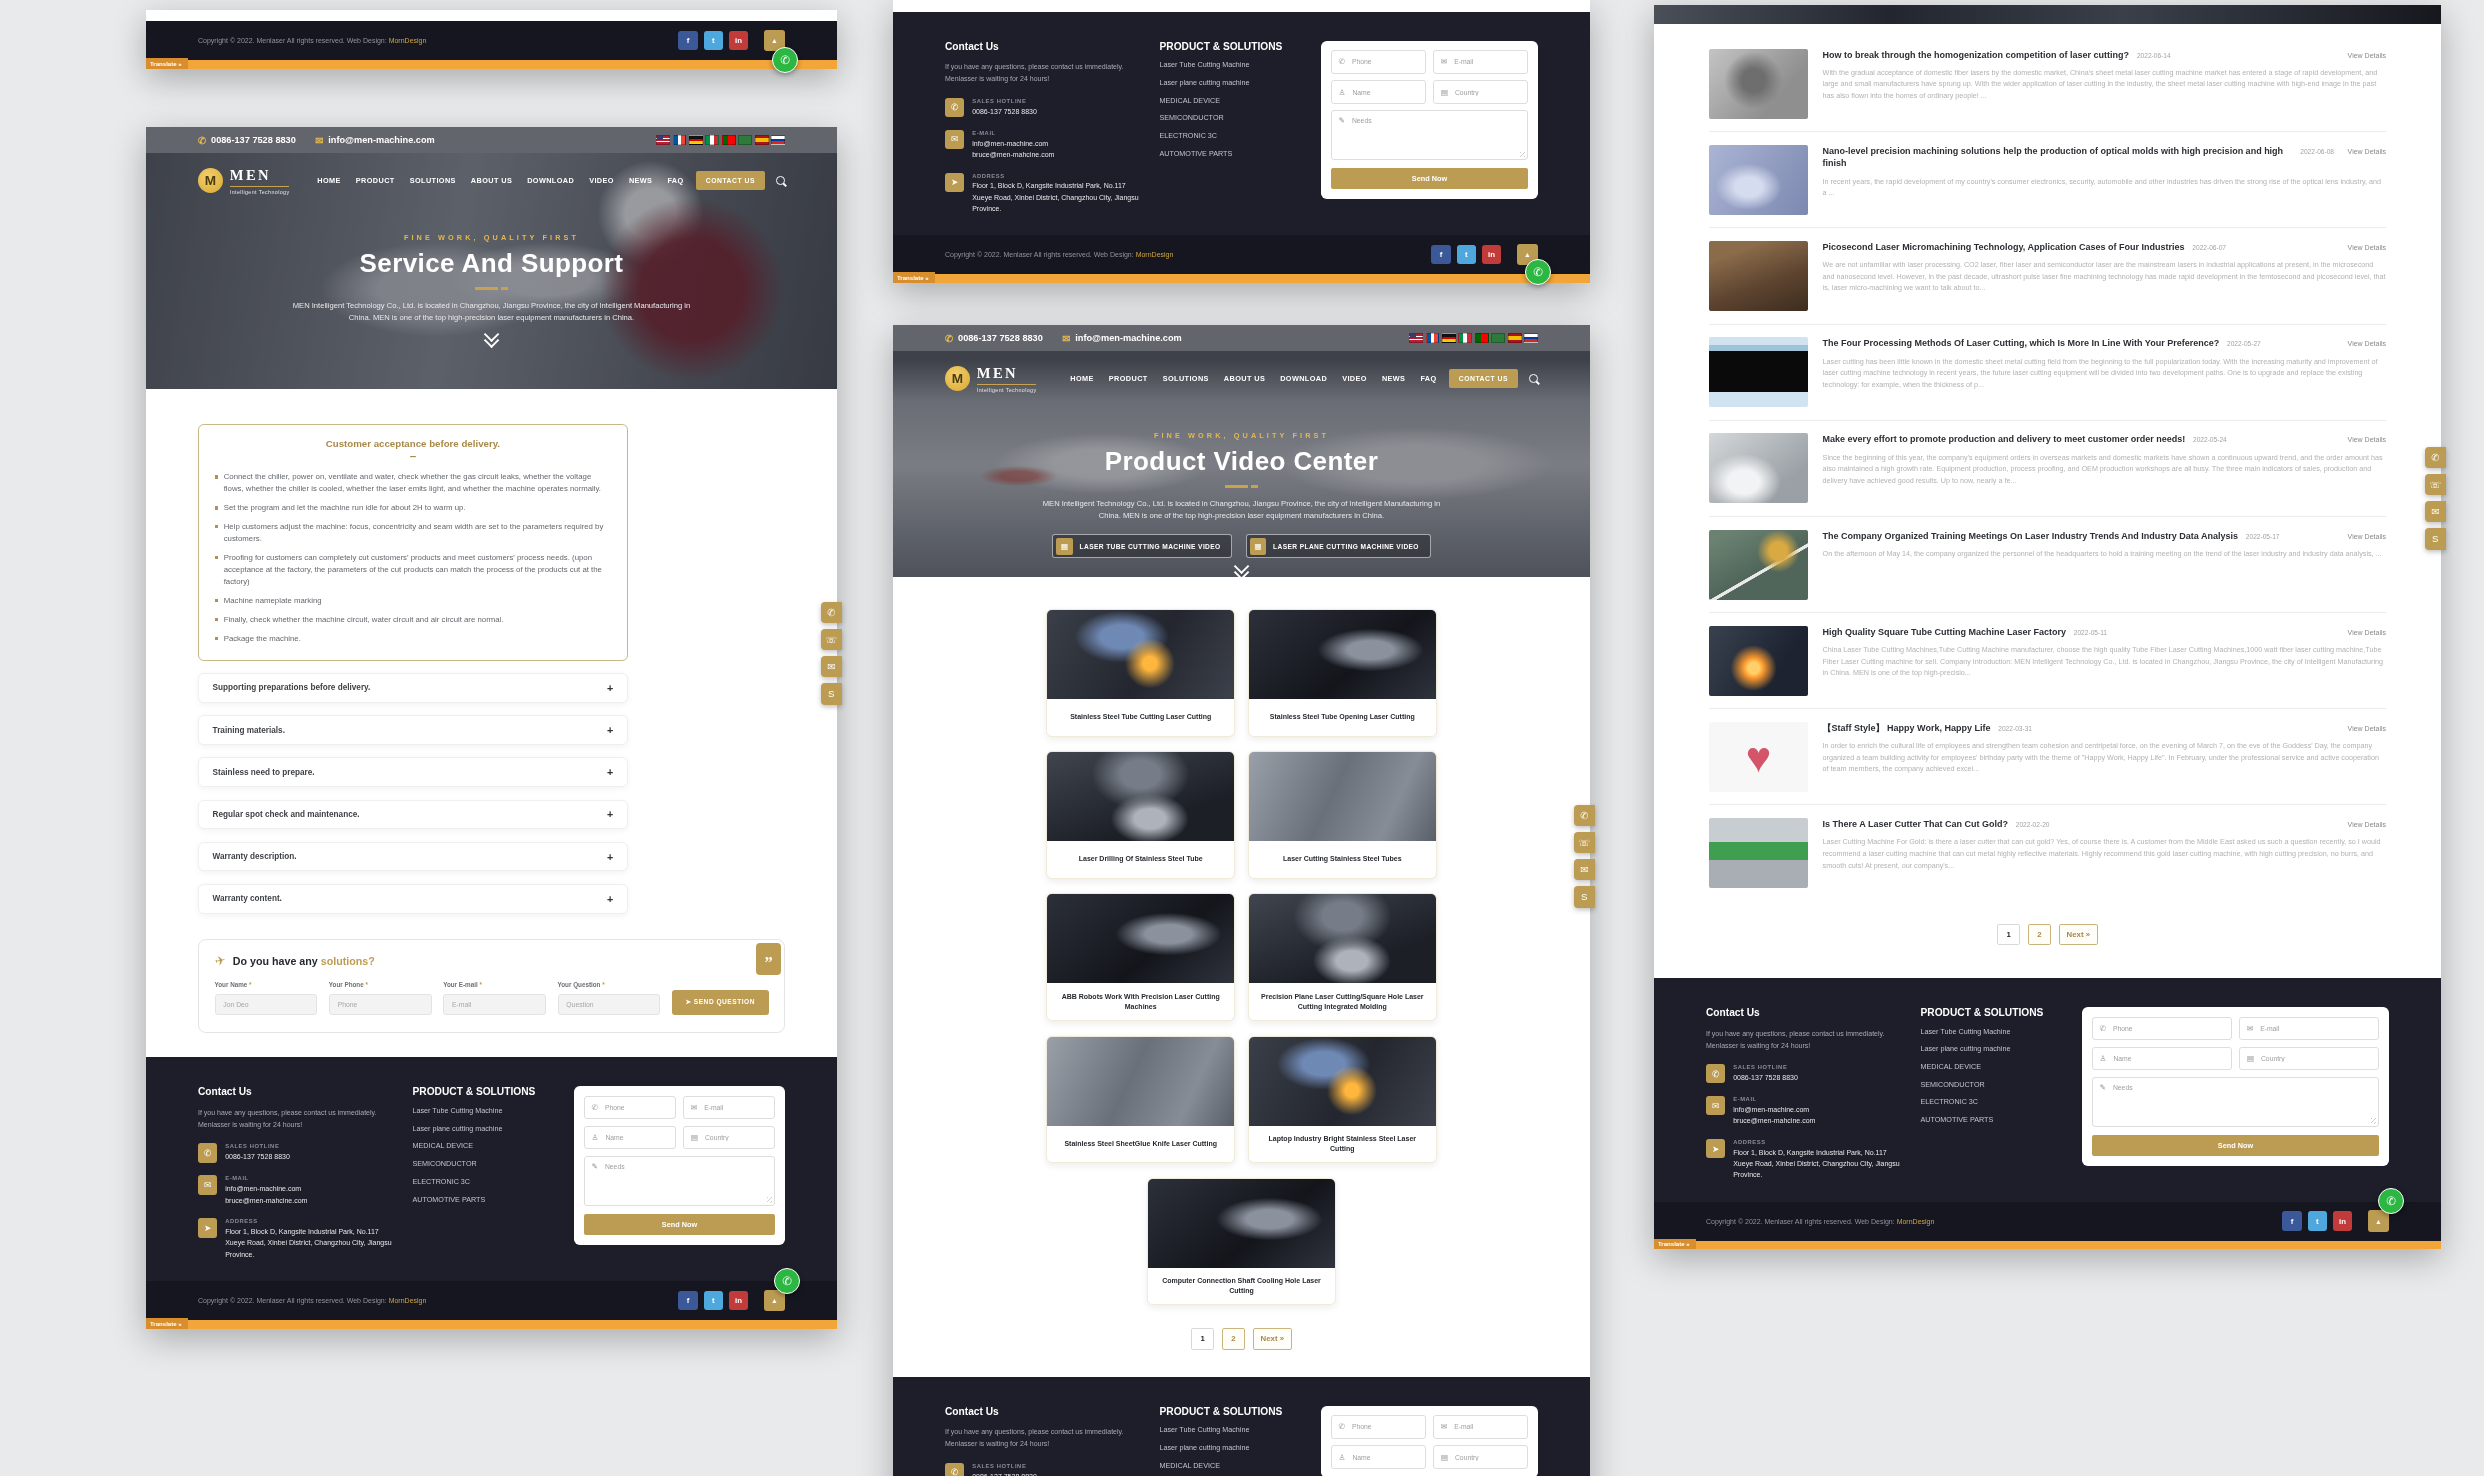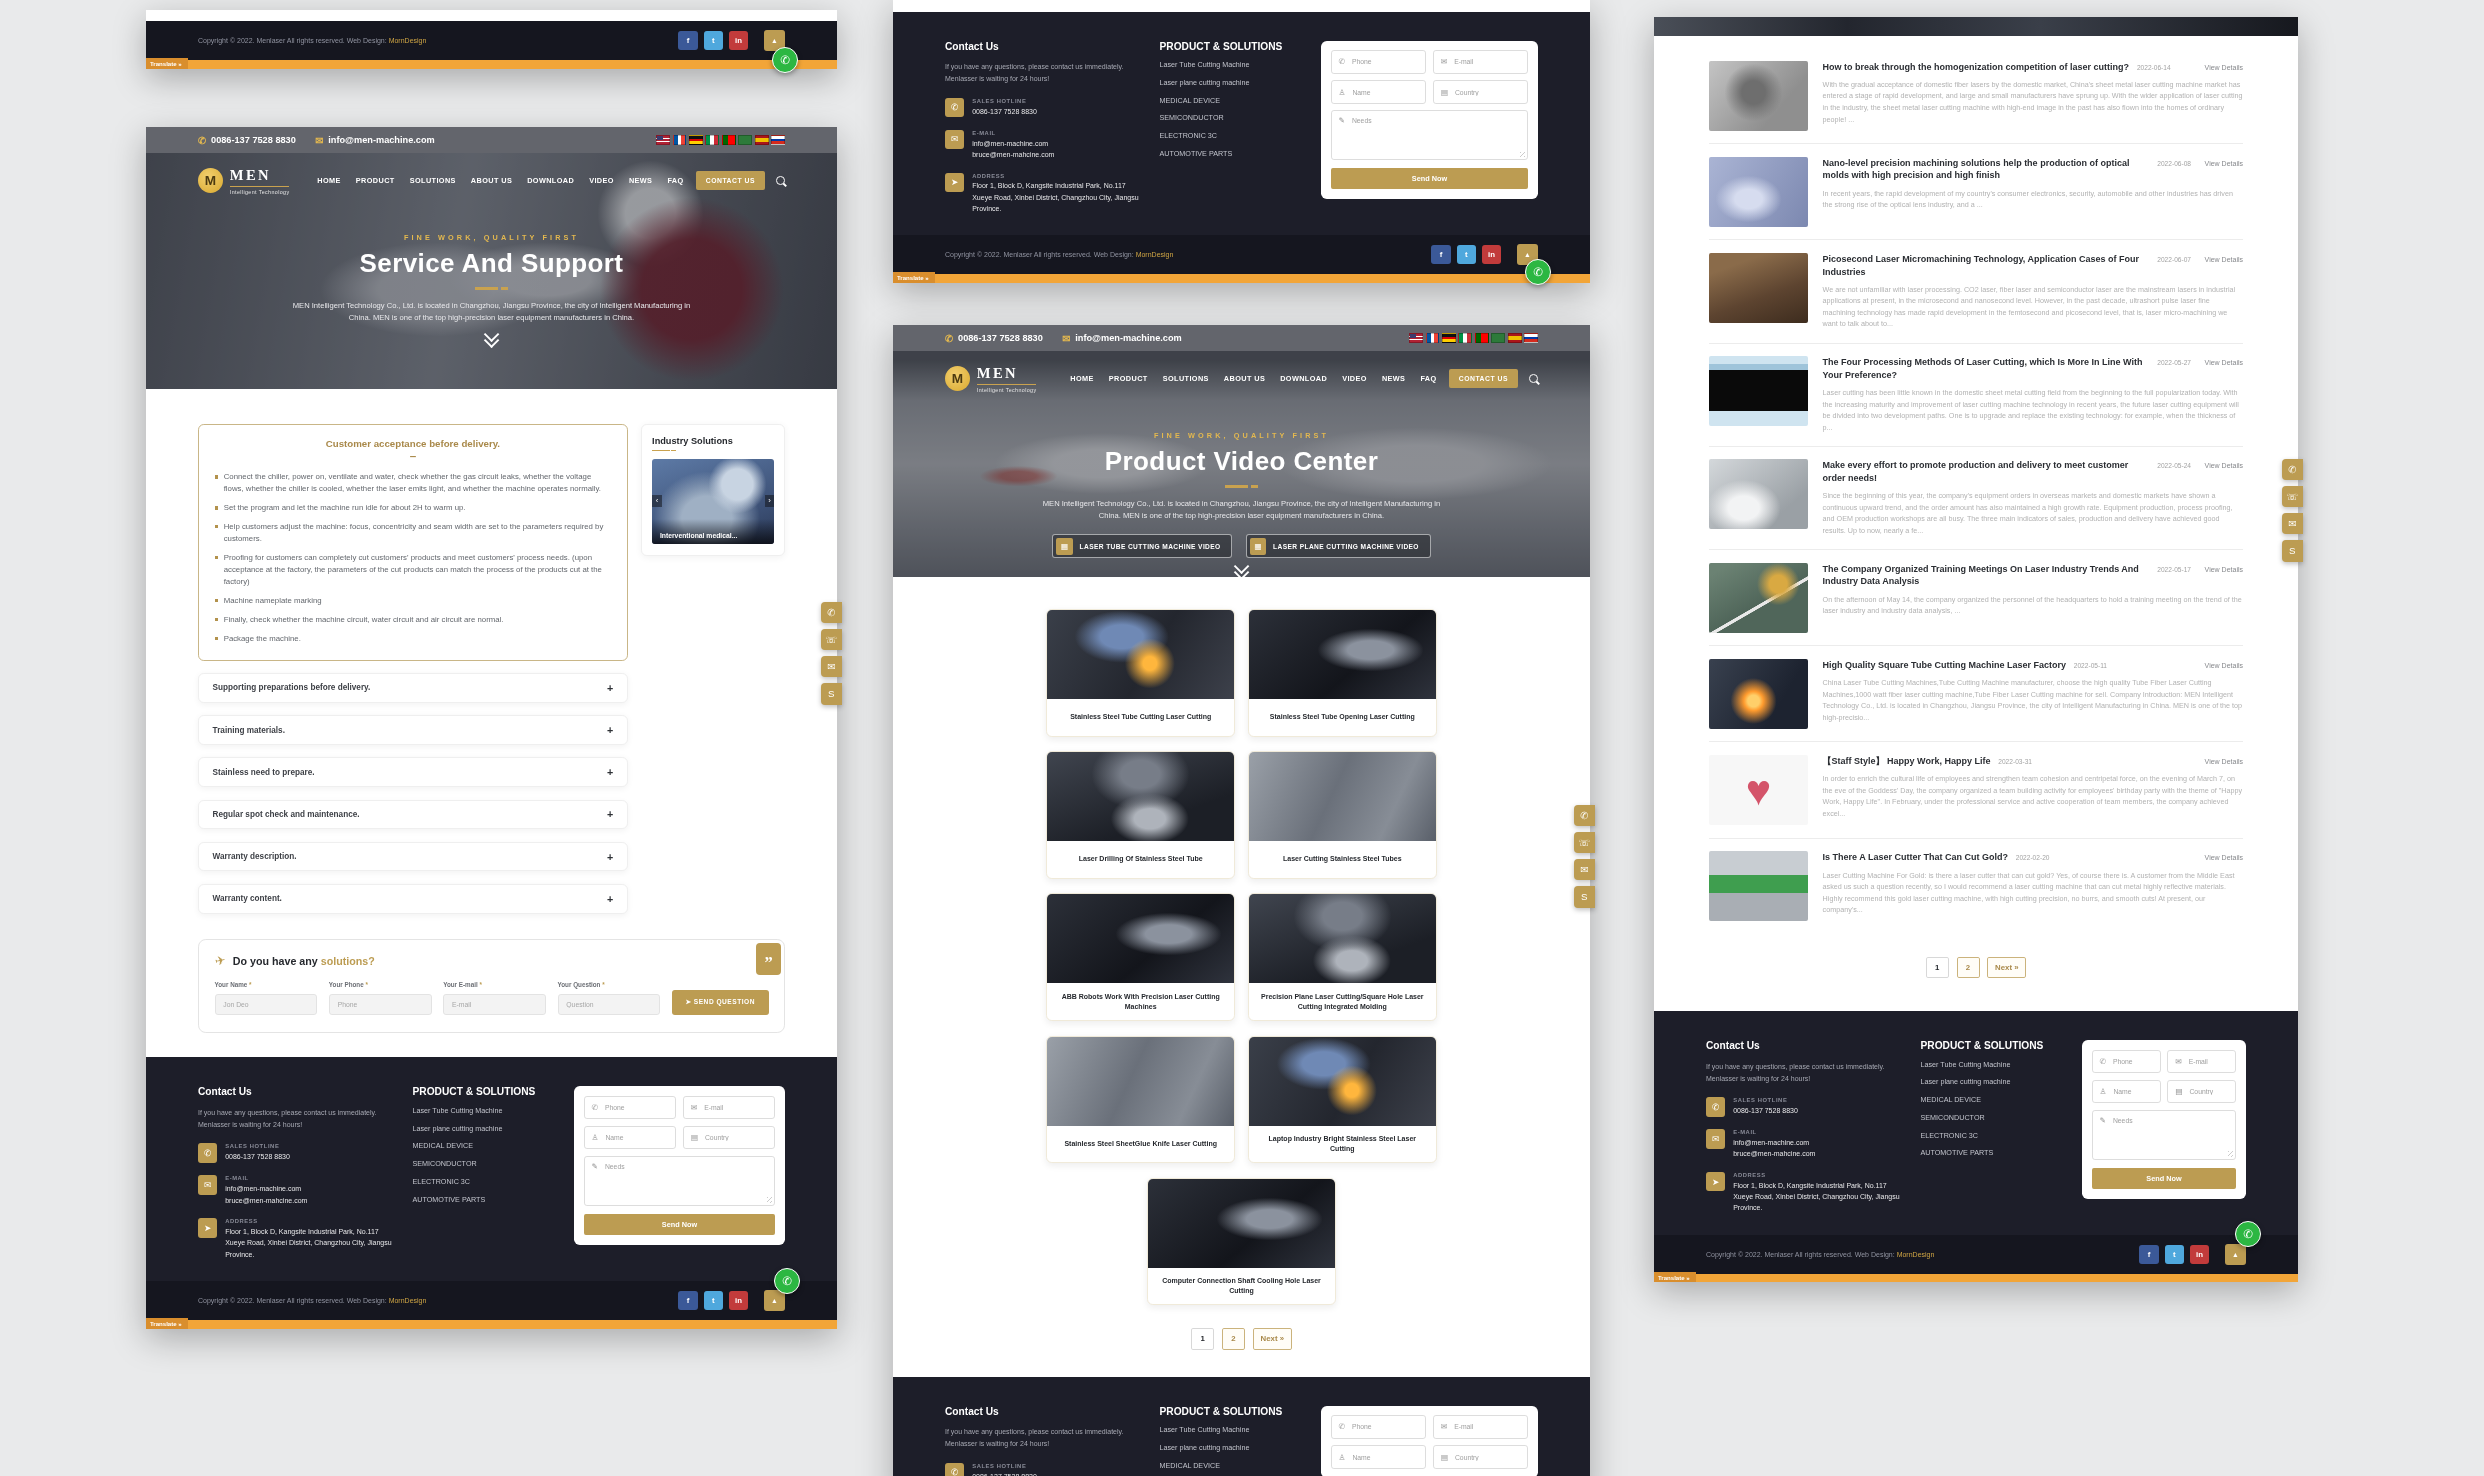--- a/index.html
+++ b/index.html
@@ -336,32 +336,20 @@
             <span>Warranty description.</span>
             <b>+</b>
           </div>
           <div class="acc-row">
             <span>Warranty content.</span>
             <b>+</b>
           </div>
         </div>
     </div>
     <aside class="col-side">
-      <div class="side-card">
-        <div class="side-h">Industry Solutions</div>
-        <div class="uline-s">
-            <i class="u1"></i>
-            <i class="u2"></i>
-          </div>
-        <div class="carousel">
-          <span class="car-ar car-prev">‹</span>
-          <span class="car-ar car-next">›</span>
-          <div class="car-cap">Interventional medical...</div>
-        </div>
-      </div>
     </aside>
   </div>
   <div class="qcard">
     <span class="qbadge">”</span>
     <div class="qhead">
       <span class="qplane">✈</span>
       <span class="qtitle"><span>Do you have any </span><span class="gold">solutions?</span></span>
     </div>
     <div class="qform">
       <div class="qfield"><label>Your Name <em>*</em></label><input placeholder="Jon Deo" style=""></div>
@@ -674,21 +662,21 @@
     </div>
 
   <div class="float-stack" style="top:480px;">
       <span class="float-btn">✆</span>
       <span class="float-btn">☏</span>
       <span class="float-btn">✉</span>
       <span class="float-btn">S</span>
     </div>
 </section>
 
-<section class="page" style="left:1654px;top:17px;width:644px;">
+<section class="page" style="left:1654px;top:5px;width:787px;">
   <div class="news-strip"></div>
   <div class="news-list">
       <div class="article">
         <div class="athumb t1"></div>
         <div class="abody">
           <div class="atop">
             <span class="atitle">How to break through the homogenization competition of laser cutting?</span>
             <span class="adate">2022-06-14</span>
             <span class="aview">View Details</span>
           </div>

